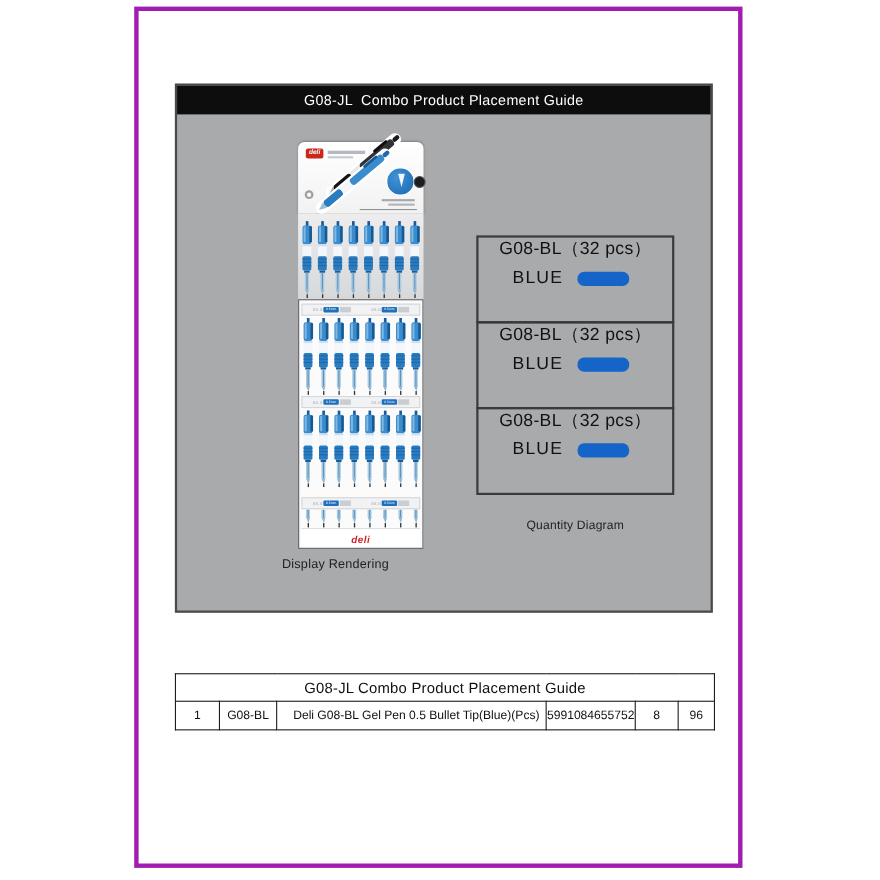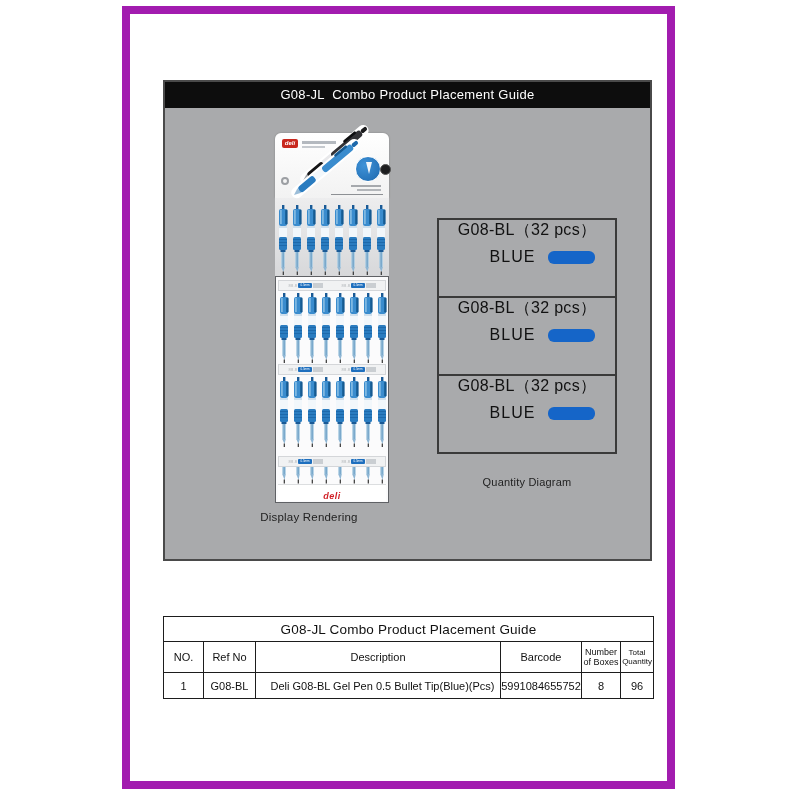--- a/index.html
+++ b/index.html
@@ -3,21 +3,21 @@
 <meta charset="utf-8">
 <style>
   html,body{margin:0;padding:0;}
   body{
     width:800px;height:800px;position:relative;background:#ffffff;
     font-family:"Liberation Sans", sans-serif;color:#1a1a1a;
     -webkit-font-smoothing:antialiased;
   }
   .page{
     position:absolute;left:122px;top:6px;width:553px;height:783px;
-    border:8px solid #a21caf;box-sizing:border-box;background:#fff;
+    border:4px solid #a21caf;box-sizing:border-box;background:#fff;
   }
 
   
   .panel{
     position:absolute;left:33px;top:66px;width:489px;height:481px;
     box-sizing:border-box;border:2px solid #4a4a4a;background:#a9aaac;
   }
   .panel-header{
     height:26px;background:#0d0d0d;color:#fff;font-size:13px;
     line-height:26px;text-align:center;white-space:pre;letter-spacing:.3px;
@@ -101,21 +101,21 @@
   }
 
   
   .diagram{position:absolute;left:272px;top:110px;width:180px;}
   .dbox{
     height:80px;border:2px solid #3a3a3a;box-sizing:border-box;margin-top:-2px;
     text-align:center;
   }
   .dbox:first-child{margin-top:0;}
   .dbox-title{font-size:16px;color:#111;letter-spacing:.3px;}
-  .dbox-row{margin-top:7px;display:flex;align-items:center;justify-content:center;gap:13px;padding-left:31px;}
+  .dbox-row{margin-top:7px;display:flex;align-items:center;gap:13px;padding-left:31px;}
   .dbox-color{font-size:16px;color:#111;letter-spacing:1px;}
   .dbox-swatch{width:47px;height:13px;border-radius:6px;background:#1565c8;}
   .diagram-caption{
     margin-top:22px;text-align:center;font-size:11px;color:#222;letter-spacing:.2px;
   }
 
   
   .ptable{
     position:absolute;left:33px;top:602px;width:490px;border-collapse:collapse;
     table-layout:fixed;
@@ -326,28 +326,20 @@
         <col style="width:52px">
         <col style="width:245px">
       <col style="width:81px">
         <col style="width:39px">
         <col style="width:33px">
     </colgroup>
     <tbody>
         <tr class="t-title">
       <td colspan="6">G08-JL Combo Product Placement Guide</td>
     </tr>
-    <tr class="t-head">
-      <td>NO.</td>
-      <td>Ref No</td>
-      <td>Description</td>
-      <td>Barcode</td>
-      <td class="small-head">Number of Boxes</td>
-      <td class="tiny-head">Total Quantity</td>
-    </tr>
     <tr class="t-row">
       <td>1</td>
       <td>G08-BL</td>
       <td class="desc-cell">Deli G08-BL Gel Pen 0.5 Bullet Tip(Blue)(Pcs)</td>
       <td>5991084655752</td>
       <td>8</td>
       <td>96</td>
     </tr>
   </tbody>
     </table>

